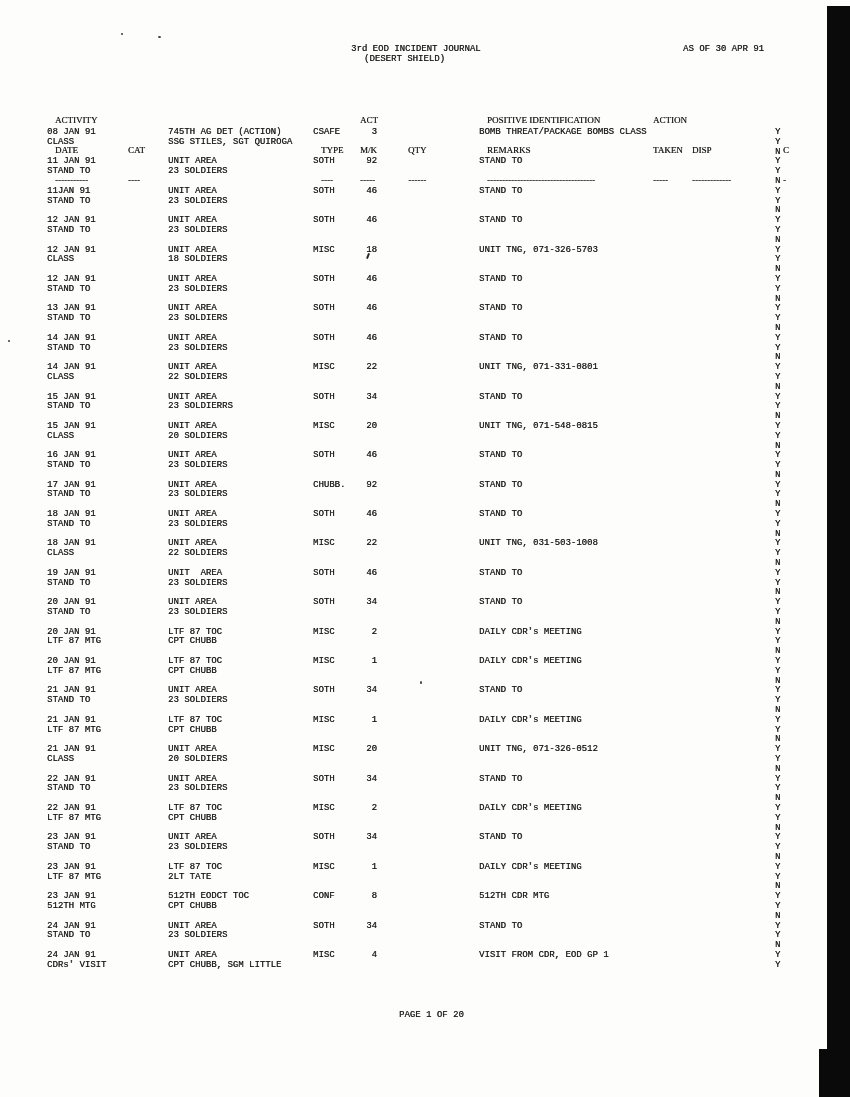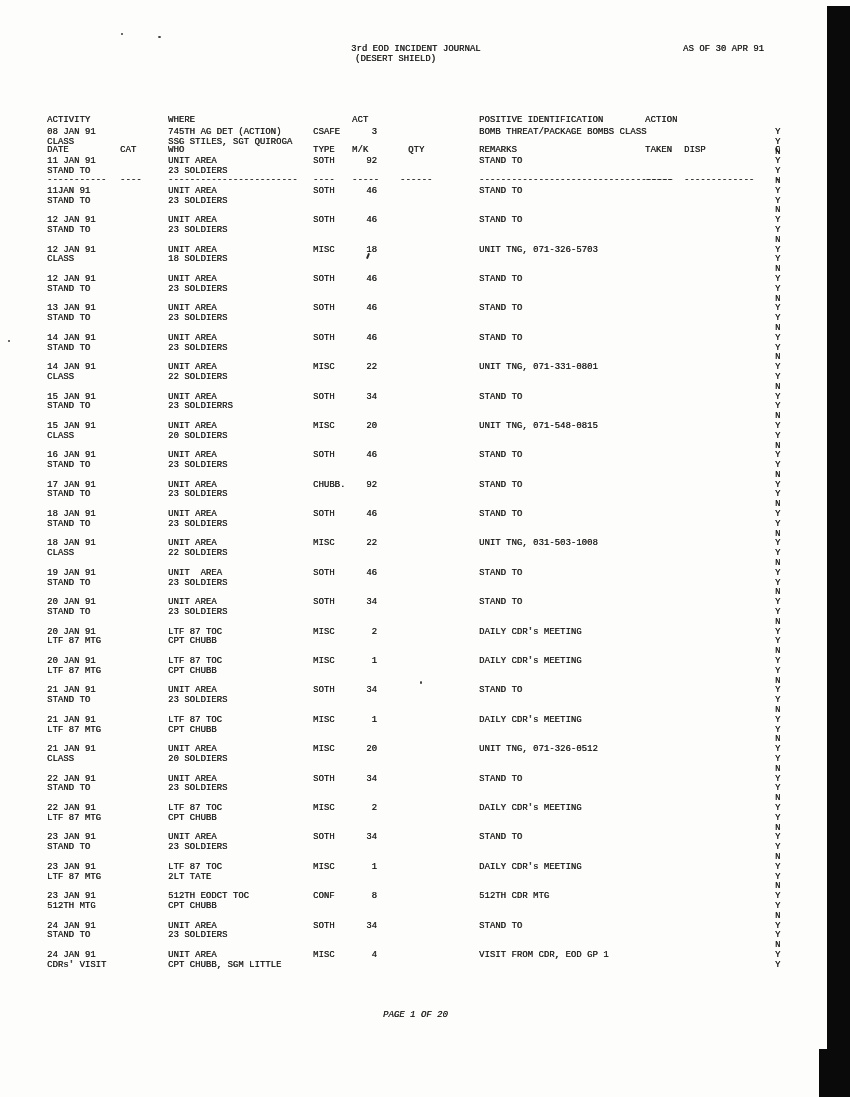--- a/index.html
+++ b/index.html
@@ -12,43 +12,43 @@
     font-size: 9px;
     color: #1a1a1a;
     overflow: hidden;
   }
   .page {
     position: absolute;
     inset: 0;
     text-shadow: 0.35px 0 0 rgba(26,26,26,0.75);
   }
   .doc-title    { position: absolute; top: 44px; left: 351px; white-space: pre; }
-  .doc-subtitle { position: absolute; top: 54px; left: 355px; white-space: pre; }
+  .doc-subtitle { position: absolute; top: 54px; left: 364px; white-space: pre; }
   .as-of        { position: absolute; top: 44px; left: 683px; white-space: pre; }
 
-  .table-header { position: absolute; top: 96px; left: 0; right: 0; height: 30px; }
+  .table-header { position: absolute; top: 96px; left: 8px; right: 0; height: 30px; font-family: Liberation Serif, serif; }
   #journal-rows { position: absolute; top: 128px; left: 0; right: 0; }
   .row          { position: relative; height: 29.4px; }
 
   .cell { position: absolute; top: 0; white-space: pre; }
   .cell div { height: 9.8px; line-height: 9.8px; }
 
   .col-date    { left: 47px; }
   .col-cat     { left: 120px; }
   .col-where   { left: 168px; }
   .col-type    { left: 313px; }
   .col-act     { left: 352px; }
   .col-act-num { left: 352px; width: 25px; text-align: right; }
   .col-qty     { left: 400px; text-align: center; }
   .col-remarks { left: 441px; margin-left: 38px; }
   .col-action  { left: 637px; margin-left: 8px; }
   .col-disp    { left: 684px; }
   .col-c       { left: 775px; }
 
-  .footer { position: absolute; top: 1010px; left: 383px; white-space: pre; font-style: italic; }
+  .footer { position: absolute; top: 1010px; left: 399px; white-space: pre; }
 
   
   .scan-edge-right  { position: absolute; top: 6px; right: 0; width: 23px; height: 1091px; background: #0a0a0a; }
   .scan-edge-corner { position: absolute; bottom: 0; right: 0; width: 31px; height: 48px; background: #0a0a0a; }
 
   .artifact { position: absolute; background: #3a3a3a; border-radius: 50%; }
   .a1 { left: 121px; top: 33px;  width: 2px; height: 2px; }
   .a2 { left: 158px; top: 36px;  width: 3px; height: 2px; }
   .a3 { left: 367px; top: 253px; width: 2px; height: 6px; border-radius: 1px; transform: rotate(22deg); background: #2a2a2a; }
   .a4 { left: 420px; top: 681px; width: 2px; height: 3px; }
@@ -67,25 +67,20 @@
     <span class="cell col-date">
       <div>ACTIVITY</div>
       <div>DATE</div>
       <div>-----------</div>
     </span>
     <span class="cell col-cat">
       <div></div>
       <div>CAT</div>
       <div>----</div>
     </span>
-    <span class="cell col-where">
-      <div>WHERE</div>
-      <div>WHO</div>
-      <div>------------------------</div>
-    </span>
     <span class="cell col-type">
       <div></div>
       <div>TYPE</div>
       <div>----</div>
     </span>
     <span class="cell col-act">
       <div>ACT</div>
       <div>M/K</div>
       <div>-----</div>
     </span>

